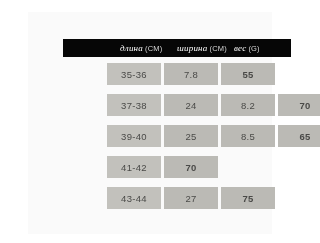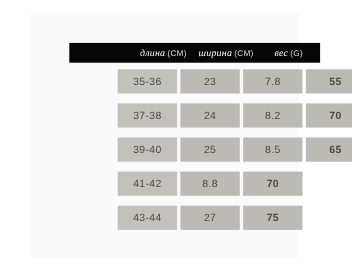--- a/index.html
+++ b/index.html
@@ -33,21 +33,20 @@
   .table-header-row {
     display: flex;
     background: #060606;
     height: 18px;
     align-items: center;
     width: 228px;
   }
 
   .header-cell {
     flex: 0 0 57px;
-    text-align: center;
     color: #ffffff;
     font-size: 8px;
     white-space: nowrap;
     letter-spacing: 0.2px;
   }
 
   .header-cell.blank {
     color: transparent;
   }
 
@@ -117,42 +116,40 @@
       </div>
       <div class="header-cell">
         <span class="header-term">вес</span><span class="header-unit">(G)</span>
       </div>
     </div>
 
     <div class="table-body">
 
       <div class="table-row">
         <div class="body-cell first-col">35-36</div>
-        <div class="body-cell">23</div>
         <div class="body-cell">7.8</div>
         <div class="body-cell">55</div>
       </div>
 
       <div class="table-row">
         <div class="body-cell first-col">37-38</div>
         <div class="body-cell">24</div>
         <div class="body-cell">8.2</div>
         <div class="body-cell">70</div>
       </div>
 
       <div class="table-row">
         <div class="body-cell first-col">39-40</div>
         <div class="body-cell">25</div>
         <div class="body-cell">8.5</div>
         <div class="body-cell">65</div>
       </div>
 
       <div class="table-row">
         <div class="body-cell first-col">41-42</div>
-        <div class="body-cell">8.8</div>
         <div class="body-cell">70</div>
       </div>
 
       <div class="table-row">
         <div class="body-cell first-col">43-44</div>
         <div class="body-cell">27</div>
         <div class="body-cell">75</div>
       </div>
 
 

